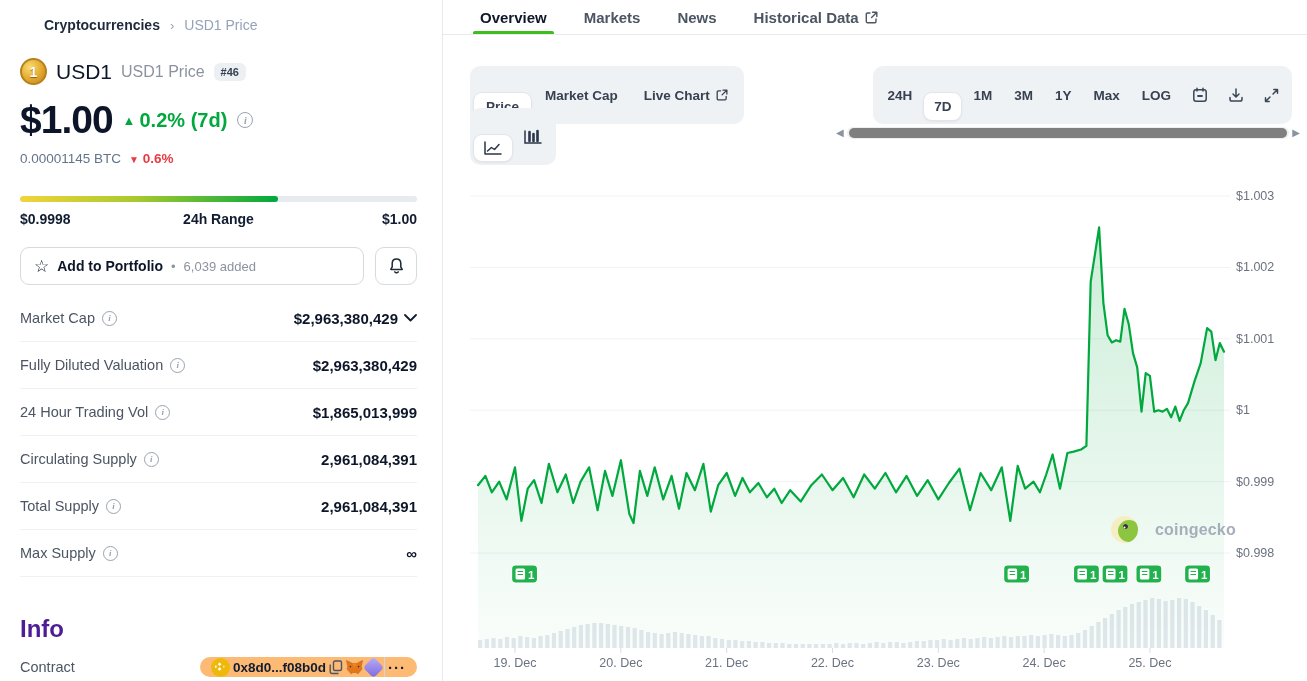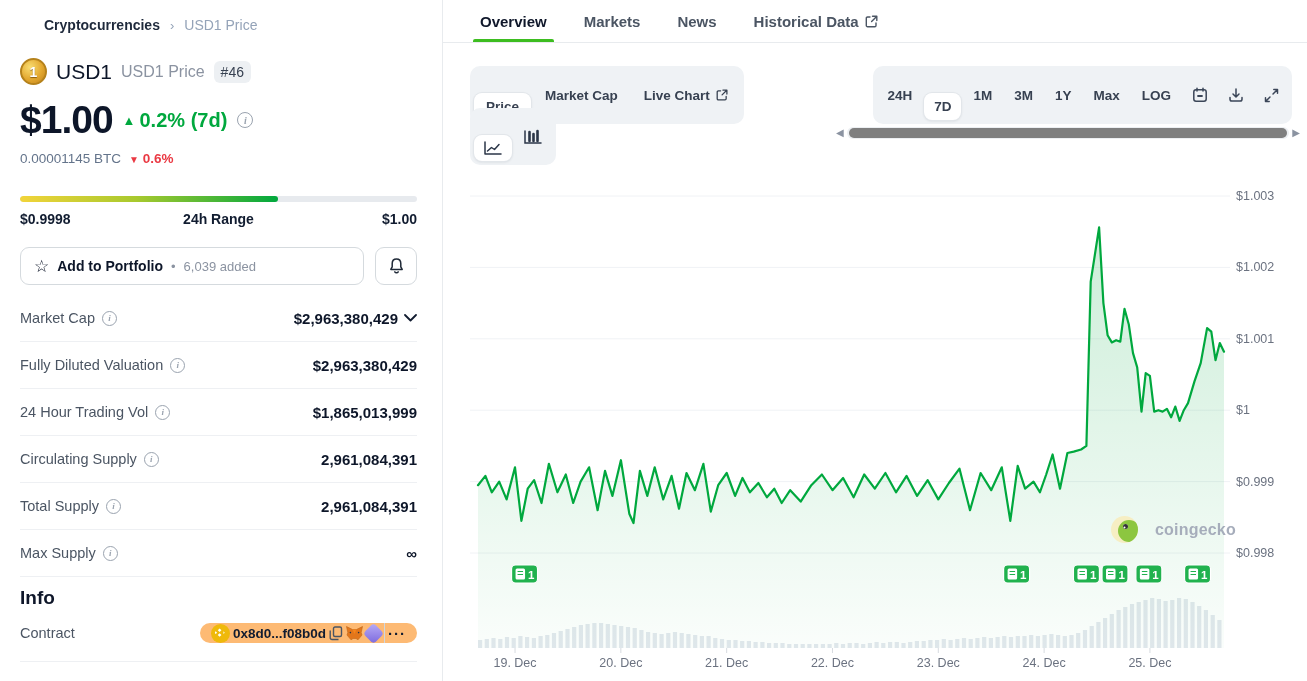--- a/index.html
+++ b/index.html
@@ -20,21 +20,21 @@
   .bc-sep { color:#94a3b8; font-size:13px; }
   .bc-cur { color:#94a3b8; }
 
   .coin-header { margin-top:25px; display:flex; align-items:center; gap:9px; }
   .coin-logo { width:27px; height:27px; border-radius:50%;
     background:radial-gradient(circle at 35% 32%, #f9dd72, #e3a82f 55%, #c08119);
     border:2px solid #b5821b; color:#fff; font-weight:bold; font-size:14px;
     display:flex; align-items:center; justify-content:center; text-shadow:0 1px 1px #8a5d0e; }
   .coin-symbol { font-size:21px; font-weight:400; color:#0d1629; }
   .coin-subtitle { font-size:16px; color:#8b93a1; }
-  .rank-badge { background:#edf0f3; color:#374151; font-size:14px; font-weight:400;
+  .rank-badge { background:#edf0f3; color:#374151; font-size:11px; font-weight:700;
     border-radius:6px; padding:3px 7px; }
 
   .price-row { margin-top:13px; display:flex; align-items:center; gap:10px; }
   .big-price { font-size:39px; font-weight:800; letter-spacing:-1px; color:#0d1629; }
   .price-change { font-size:20px; font-weight:800; color:var(--green); display:flex; align-items:center; gap:4px;}
   .price-change .arrow { font-size:13px; }
   .i-icon { width:16px; height:16px; border:1.4px solid #9aa3af; color:#9aa3af; border-radius:50%;
     font-size:10px; display:inline-flex; align-items:center; justify-content:center;
     font-weight:600; font-family:"Liberation Serif", serif; font-style:italic; flex:none; cursor:pointer;}
   .btc-row { margin-top:9px; font-size:13.5px; color:#64748b; display:flex; align-items:center; gap:8px;}
@@ -59,38 +59,38 @@
     display:flex; align-items:center; justify-content:center; cursor:pointer; }
 
   .stats { margin-top:10px; }
   .stat-row { height:47px; display:flex; align-items:center; justify-content:space-between;
     border-bottom:1px solid #eef0f3; }
   .stat-label { font-size:14.5px; color:#4b5563; display:flex; align-items:center; gap:7px; }
   .stat-label .i-icon { width:15px; height:15px; font-size:9px; }
   .stat-value { font-size:15px; font-weight:700; color:#0d1629; display:flex; align-items:center; gap:6px; }
   .chev { cursor:pointer; display:flex; }
 
-  .info-heading { margin-top:10px; font-size:19px; font-weight:800; color:#0f172a; }
+  .info-heading { margin-top:38px; font-size:24px; font-weight:800; color:#4c1d95; }
   .contract-row { margin-top:14px; padding-bottom:18px; border-bottom:1px solid #eef0f3;
     display:flex; align-items:center; justify-content:space-between; }
   .contract-label { font-size:14.5px; color:#4b5563; }
   .contract-pill { background:#fdba74; border-radius:18px; height:20px; display:flex; align-items:center;
     gap:3px; padding:0 11px; }
   .chain-icon { width:19px; height:19px; border-radius:50%; background:#efb90b; display:flex;
     align-items:center; justify-content:center; flex:none; }
   .contract-address { font-size:13.5px; font-weight:700; color:#111c30; }
   .pill-divider { width:1px; height:20px; background:#cfd6dd; }
   .more-btn { font-size:15px; font-weight:800; color:#111c30; letter-spacing:1px; cursor:pointer; line-height:1; }
   .icon-btn { display:flex; align-items:center; cursor:pointer; }
   .phantom-icon { width:15px; height:15px; border-radius:4px; transform:rotate(45deg);
     background:linear-gradient(135deg,#b9adf7,#7b68dd); }
 
   
   .right { position:absolute; left:443px; top:0; width:864px; height:681px; }
-  .tabs { position:absolute; left:0; right:0; top:0; height:43px; border-bottom:1px solid var(--border);
+  .tabs { position:absolute; left:0; right:0; top:0; height:35px; border-bottom:1px solid var(--border);
     display:flex; align-items:stretch; padding-left:37px; gap:37px; }
   .tab { display:flex; align-items:center; gap:6px; font-size:15px; font-weight:600; color:#4b5563;
     position:relative; cursor:pointer; }
   .tab.active { color:#0f172a; }
   .tab.active::after { content:''; position:absolute; left:-7px; right:-7px; bottom:0; height:3px;
     background:var(--underline); border-radius:2px 2px 0 0; }
 
   .seg-group { position:absolute; background:#eff2f5; border-radius:10px; padding:4px; display:flex;
     align-items:center; gap:2px; }
   .seg { padding:6px 12px; font-size:13.5px; font-weight:700; color:#374151; border-radius:8px;

